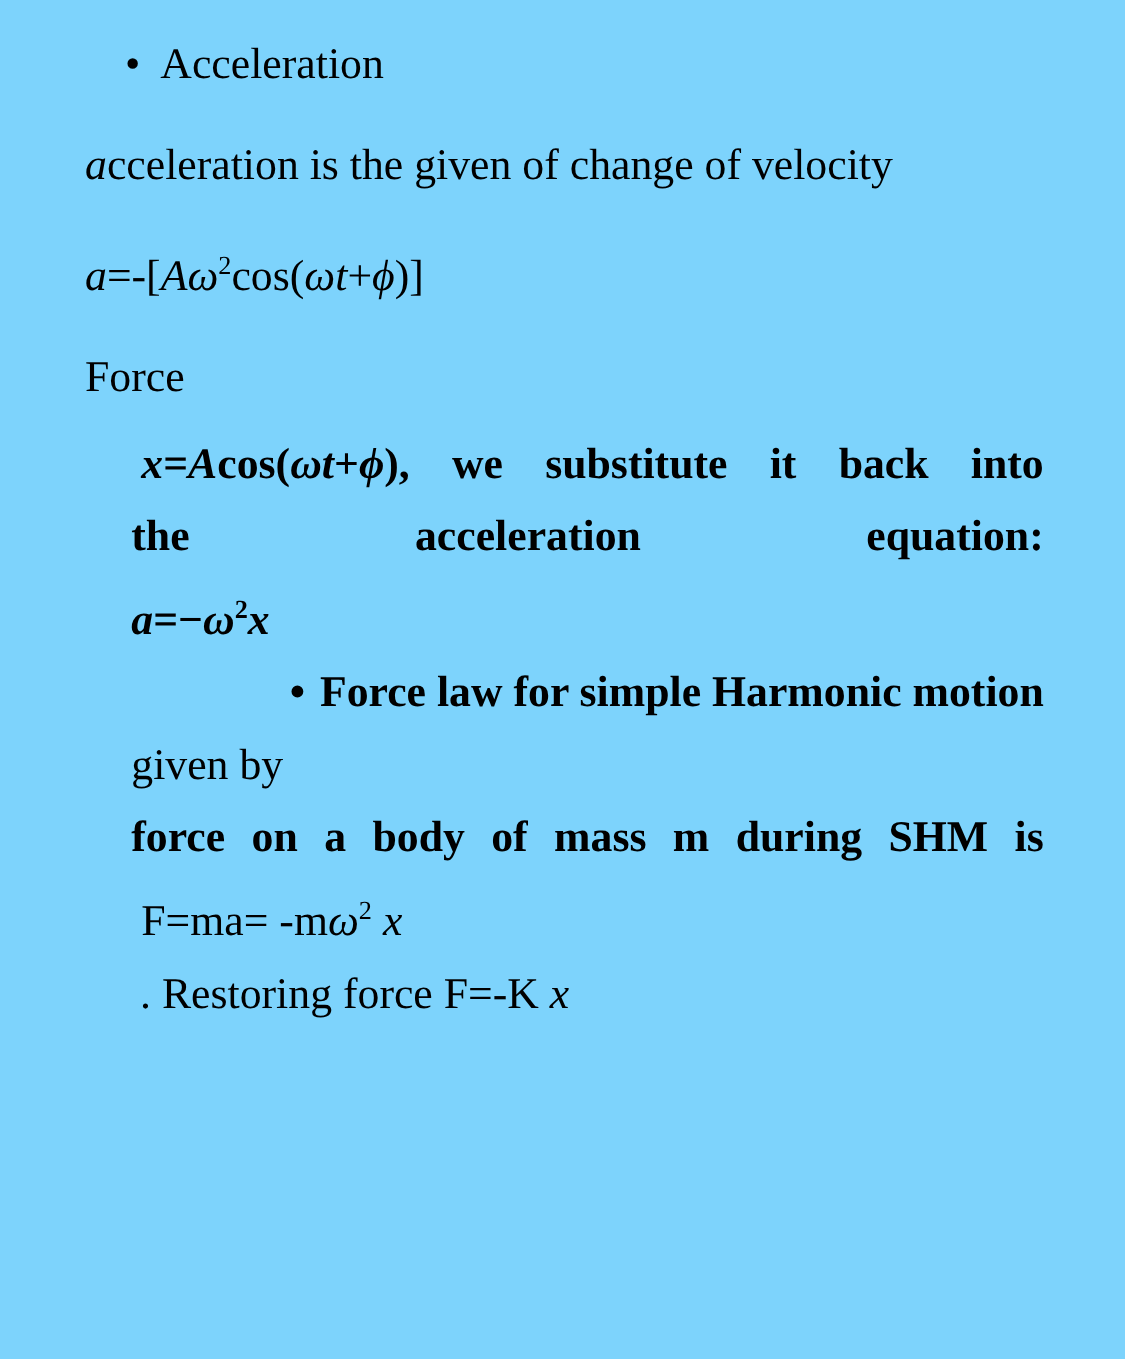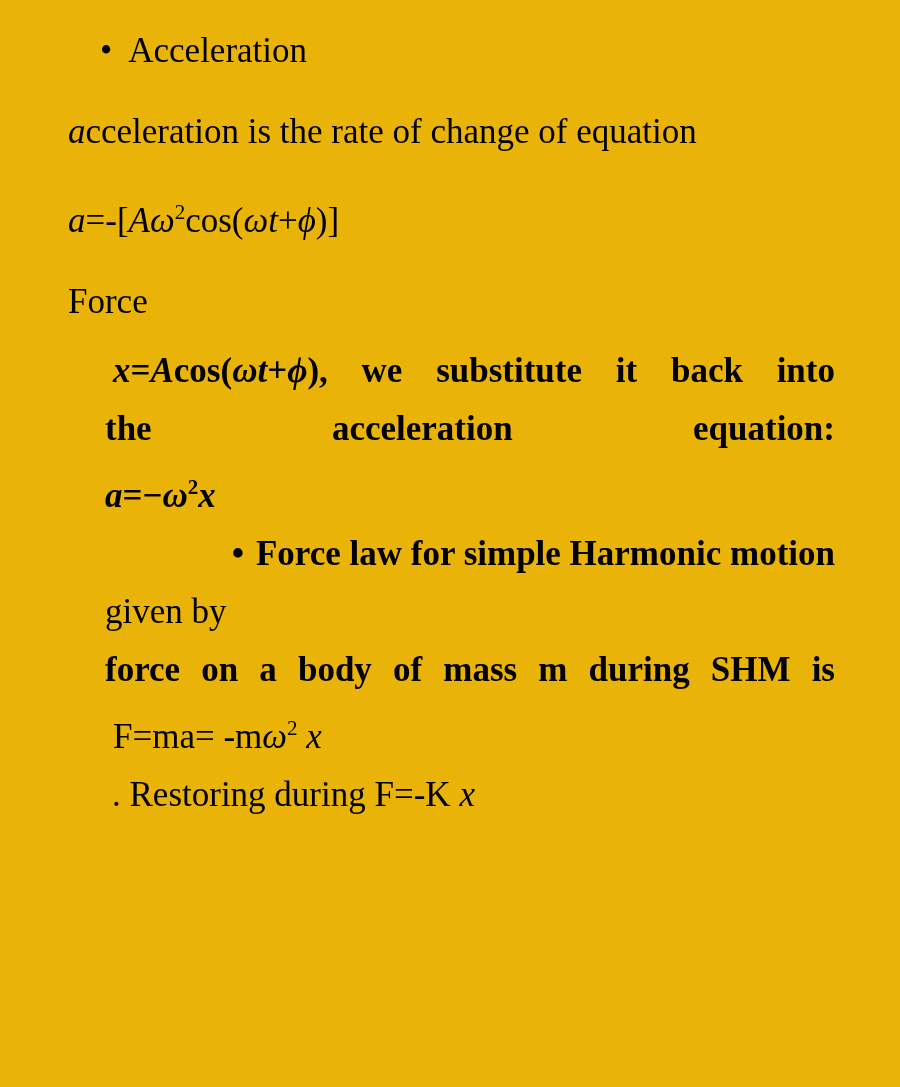--- a/index.html
+++ b/index.html
@@ -1,20 +1,20 @@
 <!DOCTYPE html>
 <html><head>
 <meta charset="utf-8">
 <style>
   html,body{margin:0;padding:0;background:#ffffff;}
   .page{
     position:relative;
     width:900px;height:1087px;
     box-sizing:border-box;
-    background:#eab308;color:#000000;
+    background:#7dd3fc;color:#000000;
     font-family:"Liberation Serif","DejaVu Serif",serif;
     font-size:35px;
     padding:10px 65px 0 68px;
     overflow:hidden;
   }
   
   .top-line{line-height:81px;white-space:nowrap;}
   .indent-bullet{padding-left:32px;}
   .bullet{display:inline-block;margin-right:16px;}
   .bullet-sm{display:inline-block;margin-right:12px;}
@@ -51,32 +51,32 @@
 </style>
 </head>
 <body>
 
 <div class="page">
 
   <section>
     <div class="top-line indent-bullet">
       <span class="bullet">•</span><span>Acceleration</span>
     </div>
-    <div class="top-line"><span class="seg-i">a</span><span class="seg-u">cceleration is the rate of change of equation</span></div>
+    <div class="top-line"><span class="seg-i">a</span><span class="seg-u">cceleration is the given of change of velocity</span></div>
     <div class="top-line"><span class="seg-i">a</span><span class="seg-u">=-[</span><span class="seg-i">Aω</span><span class="seg-sup">2</span><span class="seg-u">cos(</span><span class="seg-i">ωt</span><span class="seg-u">+</span><span class="seg-i">ϕ</span><span class="seg-u">)]</span></div>
     <div class="top-line">Force</div>
   </section>
 
   <section class="block">
     <div class="bline just ind8"><span class="seg-i">x</span><span class="seg-u">=</span><span class="seg-i">A</span><span class="seg-u">cos(</span><span class="seg-i">ωt</span><span class="seg-u">+</span><span class="seg-i">ϕ</span><span class="seg-u">), we substitute it back into</span></div>
     <div class="bline just">the acceleration equation:</div>
     <div class="bline"><span class="seg-bi">a</span><span class="seg-b">=−</span><span class="seg-bi">ω</span><span class="seg-bsup">2</span><span class="seg-bi">x</span></div>
     <div class="bline bold-line ind10">
       <span class="bullet-sm">•</span><span>Force law for simple Harmonic motion</span>
     </div>
     <div class="bline">given by</div>
     <div class="bline just">force on a body of mass m during SHM is</div>
     <div class="bline ind8"><span class="seg-u">F=ma= -m</span><span class="seg-i">ω</span><span class="seg-sup">2</span><span class="seg-u"> </span><span class="seg-i">x</span></div>
-    <div class="bline ind7"><span class="seg-u">. Restoring during F=-K </span><span class="seg-i">x</span></div>
+    <div class="bline ind7"><span class="seg-u">. Restoring force F=-K </span><span class="seg-i">x</span></div>
 
   </section>
 
 </div>
 
 </body></html>

